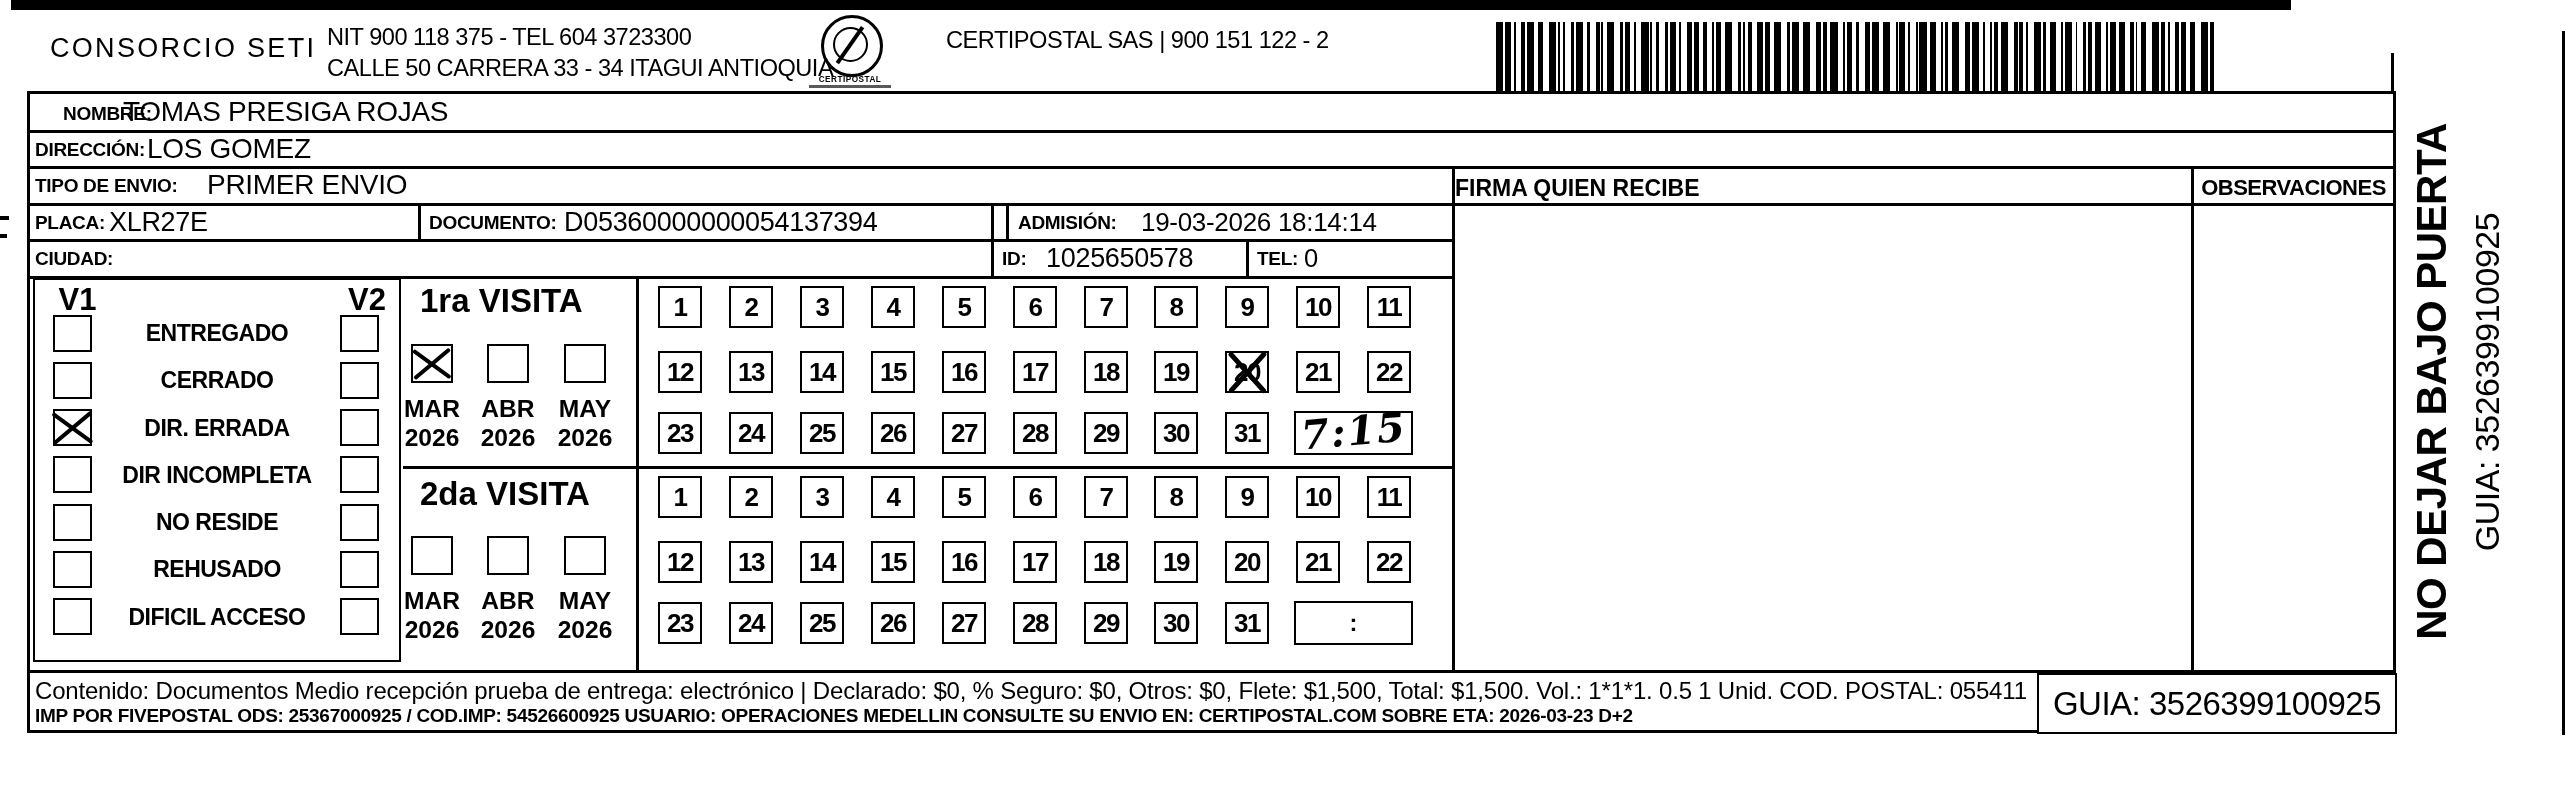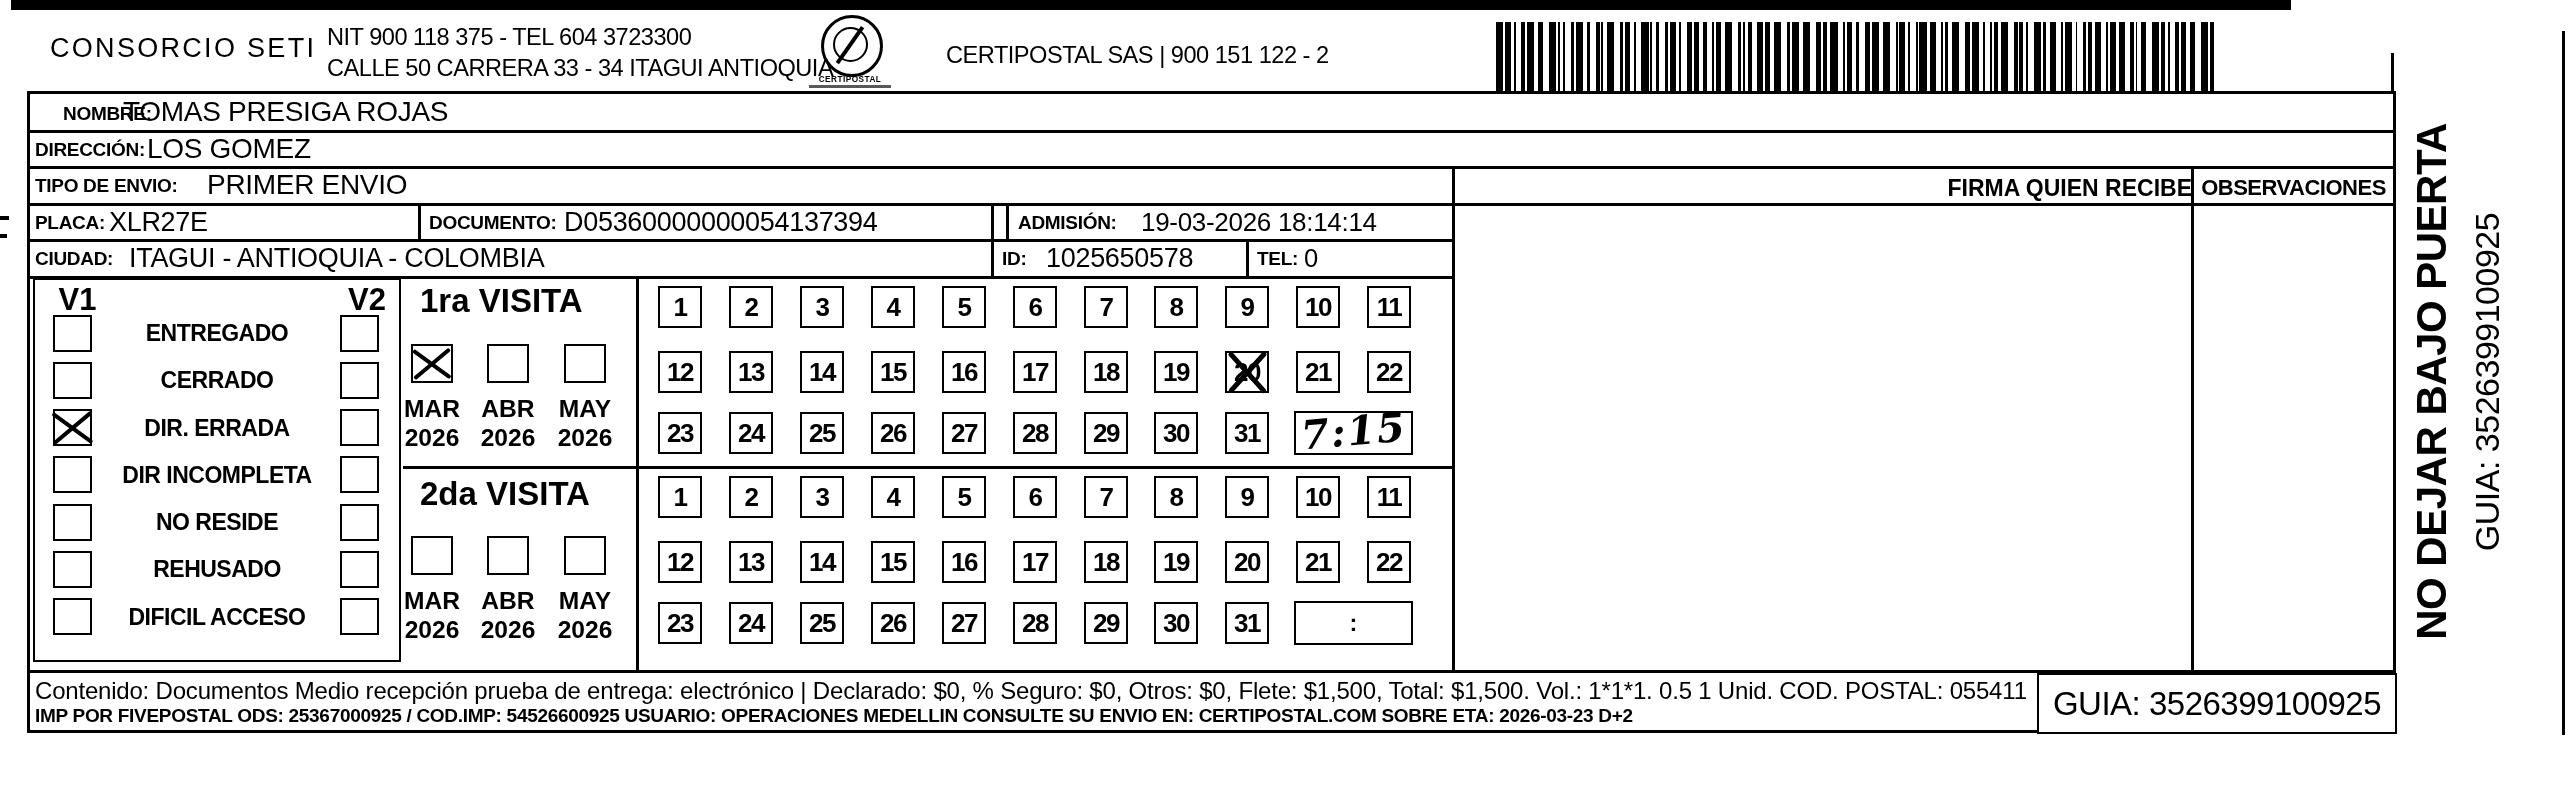--- a/index.html
+++ b/index.html
@@ -7,21 +7,21 @@
         font-family:"Liberation Sans",sans-serif;overflow:hidden;}
   .abs{position:absolute;}
   .hl,.vl{position:absolute;background:#000;}
   .lbl{position:absolute;font-weight:700;font-size:19px;letter-spacing:-0.3px;white-space:nowrap;}
   .val{position:absolute;font-size:27px;letter-spacing:-0.3px;white-space:nowrap;}
   .big-val{font-size:28px;}
   .topbar{position:absolute;left:11px;top:0;width:2280px;height:10px;background:#000;}
   .bottombar{position:absolute;left:3.6px;top:804px;width:2355px;height:9px;background:#000;}
   .company{position:absolute;left:50px;top:33px;font-size:27px;letter-spacing:2.3px;white-space:nowrap;}
   .nitblock{position:absolute;left:327px;top:22px;font-size:23.6px;letter-spacing:-0.5px;line-height:31px;white-space:nowrap;}
-  .cpline{position:absolute;left:946px;top:27px;font-size:23.6px;letter-spacing:-0.5px;white-space:nowrap;margin-top:15px;}
+  .cpline{position:absolute;left:946px;top:27px;font-size:23.6px;letter-spacing:-0.5px;white-space:nowrap;}
   .licline{position:absolute;left:946px;top:60px;font-size:17.3px;font-weight:700;letter-spacing:-0.3px;white-space:nowrap;}
   .logo{position:absolute;left:821px;top:14.5px;width:56px;height:56px;border:3.6px solid #000;border-radius:50%;}
   .logo .inner{position:absolute;left:9px;top:9px;width:31px;height:31px;border:2.7px solid #000;border-radius:50%;}
   .logo .slash{position:absolute;left:23.6px;top:5.5px;width:3.6px;height:44px;background:#000;transform:rotate(35deg);}
   .logocap{position:absolute;left:800px;top:75px;width:100px;text-align:center;font-size:8.2px;font-weight:700;letter-spacing:0.5px;}
   .logosub{position:absolute;left:809px;top:85px;width:82px;height:2.7px;background:#000;opacity:.65;}
   .barcode{position:absolute;left:1496px;top:22px;width:723px;height:69px;font-size:0;overflow:hidden;}
   .barcode .bar{display:inline-block;height:100%;background:#000;vertical-align:top;}
   .cbx{position:absolute;width:35px;height:33px;border:2.7px solid #000;background:#fff;}
   .mcb{position:absolute;width:38px;height:35px;border:2.7px solid #000;background:#fff;}
@@ -39,21 +39,21 @@
   .xmark.wide-x span{left:-20%;width:140%;}
   .xmark.big-x span{left:-16%;width:132%;height:4.5px;}
   .xmark.big-x span:first-child{transform:rotate(48deg);}
   .xmark.big-x span:last-child{transform:rotate(-48deg);}
   .vtitle{position:absolute;font-size:33px;font-weight:700;white-space:nowrap;}
   .v1v2{position:absolute;left:33px;top:278px;width:364px;height:380px;border:2.7px solid #000;}
   .vhead{position:absolute;font-size:31px;font-weight:700;}
   .statlabel{position:absolute;width:236px;text-align:center;font-size:23px;font-weight:700;
              letter-spacing:-0.5px;white-space:nowrap;}
   .mlabel{position:absolute;width:64px;text-align:center;font-size:24.6px;font-weight:700;}
-  .firma-h{position:absolute;left:1455px;top:175px;width:737px;text-align:right;font-size:23px;font-weight:700;}
+  .firma-h{position:absolute;left:1455px;top:175px;width:737px;text-align:left;font-size:23px;font-weight:700;}
   .obs-h{position:absolute;left:2194px;top:175px;width:199px;text-align:center;font-size:22px;font-weight:700;letter-spacing:-0.5px;}
   .foot1{position:absolute;left:35px;top:677px;font-size:24px;letter-spacing:-0.2px;white-space:nowrap;}
   .foot2{position:absolute;left:35px;top:705px;font-size:19px;font-weight:700;letter-spacing:-0.3px;white-space:nowrap;}
   .guiabox{position:absolute;left:2037px;top:673px;width:356px;height:57px;border:2.7px solid #000;
            display:flex;align-items:center;justify-content:center;font-size:33px;letter-spacing:-0.5px;background:#fff;white-space:nowrap;}
   .vert-warning{position:absolute;left:2170px;top:356px;width:527px;height:51px;transform:rotate(-90deg);
                 text-align:center;font-size:42px;font-weight:700;letter-spacing:-0.5px;white-space:nowrap;}
   .vert-guia{position:absolute;left:2292px;top:362px;width:391px;height:40px;transform:rotate(-90deg);
              text-align:center;font-size:34px;letter-spacing:-0.5px;white-space:nowrap;}
   .scanmark{position:absolute;background:#000;}
@@ -111,21 +111,20 @@
   <div class="val big-val" style="left:207px;top:169px;">PRIMER ENVIO</div>
 
   <div class="lbl" style="left:35px;top:212px;">PLACA:</div>
   <div class="val" style="left:109px;top:207px;">XLR27E</div>
   <div class="lbl" style="left:429px;top:212px;">DOCUMENTO:</div>
   <div class="val" style="left:564px;top:207px;">D05360000000054137394</div>
   <div class="lbl" style="left:1018px;top:212px;">ADMISIÓN:</div>
   <div class="val" style="left:1141px;top:207px;font-size:26px;">19-03-2026 18:14:14</div>
 
   <div class="lbl" style="left:35px;top:248px;">CIUDAD:</div>
-  <div class="val" style="left:129px;top:243px;">ITAGUI - ANTIOQUIA - COLOMBIA</div>
   <div class="lbl" style="left:1002px;top:248px;">ID:</div>
   <div class="val" style="left:1046px;top:243px;">1025650578</div>
   <div class="lbl" style="left:1257px;top:248px;">TEL:</div>
   <div class="val" style="left:1304px;top:244px;font-size:25.5px;">0</div>
 
   <div class="firma-h">FIRMA QUIEN RECIBE</div>
   <div class="obs-h">OBSERVACIONES</div>
 
   <div class="v1v2">
     <div class="vhead" style="left:23.6px;top:1.8px;">V1</div>

